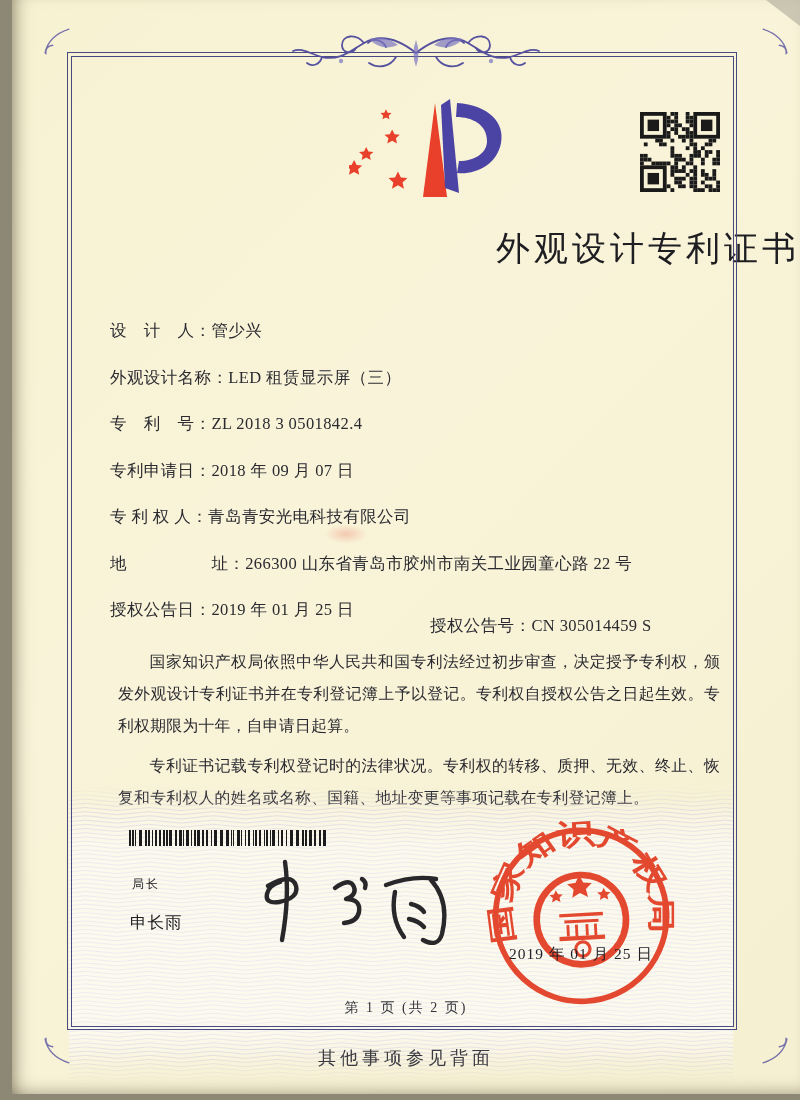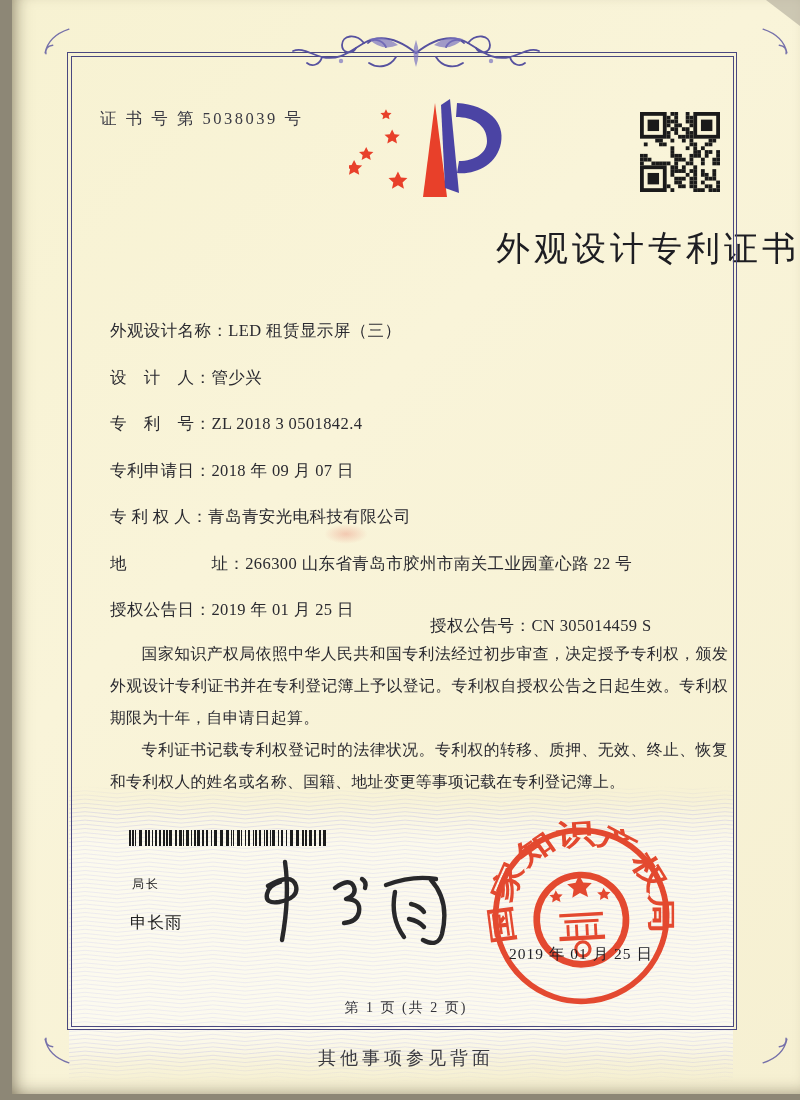--- a/index.html
+++ b/index.html
@@ -37,21 +37,21 @@
     position:absolute;left:0;top:226px;width:100%;text-align:right;
     font-size:34px;font-weight:400;letter-spacing:4px;color:#1d1d22;
   }
   .fields{position:absolute;left:98px;top:320px;width:620px;font-size:16.5px;color:#2a2a30;}
   .field-row{position:relative;height:46.5px;letter-spacing:.4px;white-space:nowrap;}
   .field-pair2{position:absolute;left:320px;top:16px;}
   .paras{
     position:absolute;left:98px;top:638px;width:618px;
     font-size:15.8px;line-height:32px;color:#2a2a30;text-align:justify;letter-spacing:.3px;
   }
-  .paras p{margin:0;text-indent:2em;}
+  .paras p{margin:8px;text-indent:2em;}
 
   .smudge{position:absolute;left:312px;top:524px;width:44px;height:20px;border-radius:50%;
     background:radial-gradient(rgba(226,90,75,.28),rgba(226,90,75,0) 70%);}
 
   .wave-band{
     position:absolute;left:57px;top:786px;width:664px;height:296px;z-index:1;
     -webkit-mask-image:linear-gradient(transparent,#000 10%,#000 90%,transparent);
     mask-image:linear-gradient(transparent,#000 10%,#000 90%,transparent);
   }
   .wave-band .whitish{position:absolute;inset:0;
@@ -100,21 +100,20 @@
   <svg class="flourish fl-tr" viewBox="0 0 40 40">
       <path d="M6 34 Q10 14 34 6 M15 25 q-9 1 -8 10" stroke="#56519f" fill="none" stroke-width="1.6" stroke-linecap="round"></path>
     </svg>
   <svg class="flourish fl-bl" viewBox="0 0 40 40">
       <path d="M6 34 Q10 14 34 6 M15 25 q-9 1 -8 10" stroke="#56519f" fill="none" stroke-width="1.6" stroke-linecap="round"></path>
     </svg>
   <svg class="flourish fl-br" viewBox="0 0 40 40">
       <path d="M6 34 Q10 14 34 6 M15 25 q-9 1 -8 10" stroke="#56519f" fill="none" stroke-width="1.6" stroke-linecap="round"></path>
     </svg>
 
-  <div class="cert-no">证 书 号 第 5038039 号</div>
 
   <svg class="logo" viewBox="0 0 172 108">
     <g fill="#e8402a">
       <path d="M86 8 L98 102 L74 102 Z"></path>
       <path d="M79 10 l2.8 5.6 6.2 .6 -4.6 4.2 1.3 6 -5.7 -3.2 -5.7 3.2 1.3 -6 -4.6 -4.2 6.2 -.6 Z" transform="translate(-12,8) scale(.62)"></path>
       <path d="M79 10 l2.8 5.6 6.2 .6 -4.6 4.2 1.3 6 -5.7 -3.2 -5.7 3.2 1.3 -6 -4.6 -4.2 6.2 -.6 Z" transform="translate(-24,26) scale(.85)"></path>
       <path d="M79 10 l2.8 5.6 6.2 .6 -4.6 4.2 1.3 6 -5.7 -3.2 -5.7 3.2 1.3 -6 -4.6 -4.2 6.2 -.6 Z" transform="translate(-46,44) scale(.8)"></path>
       <path d="M79 10 l2.8 5.6 6.2 .6 -4.6 4.2 1.3 6 -5.7 -3.2 -5.7 3.2 1.3 -6 -4.6 -4.2 6.2 -.6 Z" transform="translate(-66,56) scale(.9)"></path>
       <path d="M79 10 l2.8 5.6 6.2 .6 -4.6 4.2 1.3 6 -5.7 -3.2 -5.7 3.2 1.3 -6 -4.6 -4.2 6.2 -.6 Z" transform="translate(-34,66) scale(1.05)"></path>
     </g>
@@ -264,22 +263,22 @@
       <rect x="57.14285714285714" y="3.8095238095238093" width="19.047619047619047" height="19.047619047619047" fill="#f8f3d7"></rect>
       <rect x="60.95238095238095" y="7.619047619047619" width="11.428571428571427" height="11.428571428571427" fill="#1a1a1a"></rect>
       <rect x="0" y="53.33333333333333" width="26.666666666666664" height="26.666666666666664"></rect>
       <rect x="3.8095238095238093" y="57.14285714285714" width="19.047619047619047" height="19.047619047619047" fill="#f8f3d7"></rect>
       <rect x="7.619047619047619" y="60.95238095238095" width="11.428571428571427" height="11.428571428571427" fill="#1a1a1a"></rect>
     </svg>
 
   <div class="title">外观设计专利证书</div>
 
   <div class="fields">
+    <div class="field-row"><span>设　计　人：</span><span>管少兴</span></div>
     <div class="field-row"><span>外观设计名称：</span><span>LED 租赁显示屏（三）</span></div>
-    <div class="field-row"><span>设　计　人：</span><span>管少兴</span></div>
     <div class="field-row"><span>专　利　号：</span><span>ZL 2018 3 0501842.4</span></div>
     <div class="field-row"><span>专利申请日：</span><span>2018 年 09 月 07 日</span></div>
     <div class="field-row"><span>专 利 权 人：</span><span>青岛青安光电科技有限公司</span></div>
     <div class="field-row"><span>地　　　　　址：</span><span>266300 山东省青岛市胶州市南关工业园童心路 22 号</span></div>
     <div class="field-row">
       <span>授权公告日：</span><span>2019 年 01 月 25 日</span>
       <span class="field-pair2"><span>授权公告号：</span><span>CN 305014459 S</span></span>
     </div>
   </div>
 

